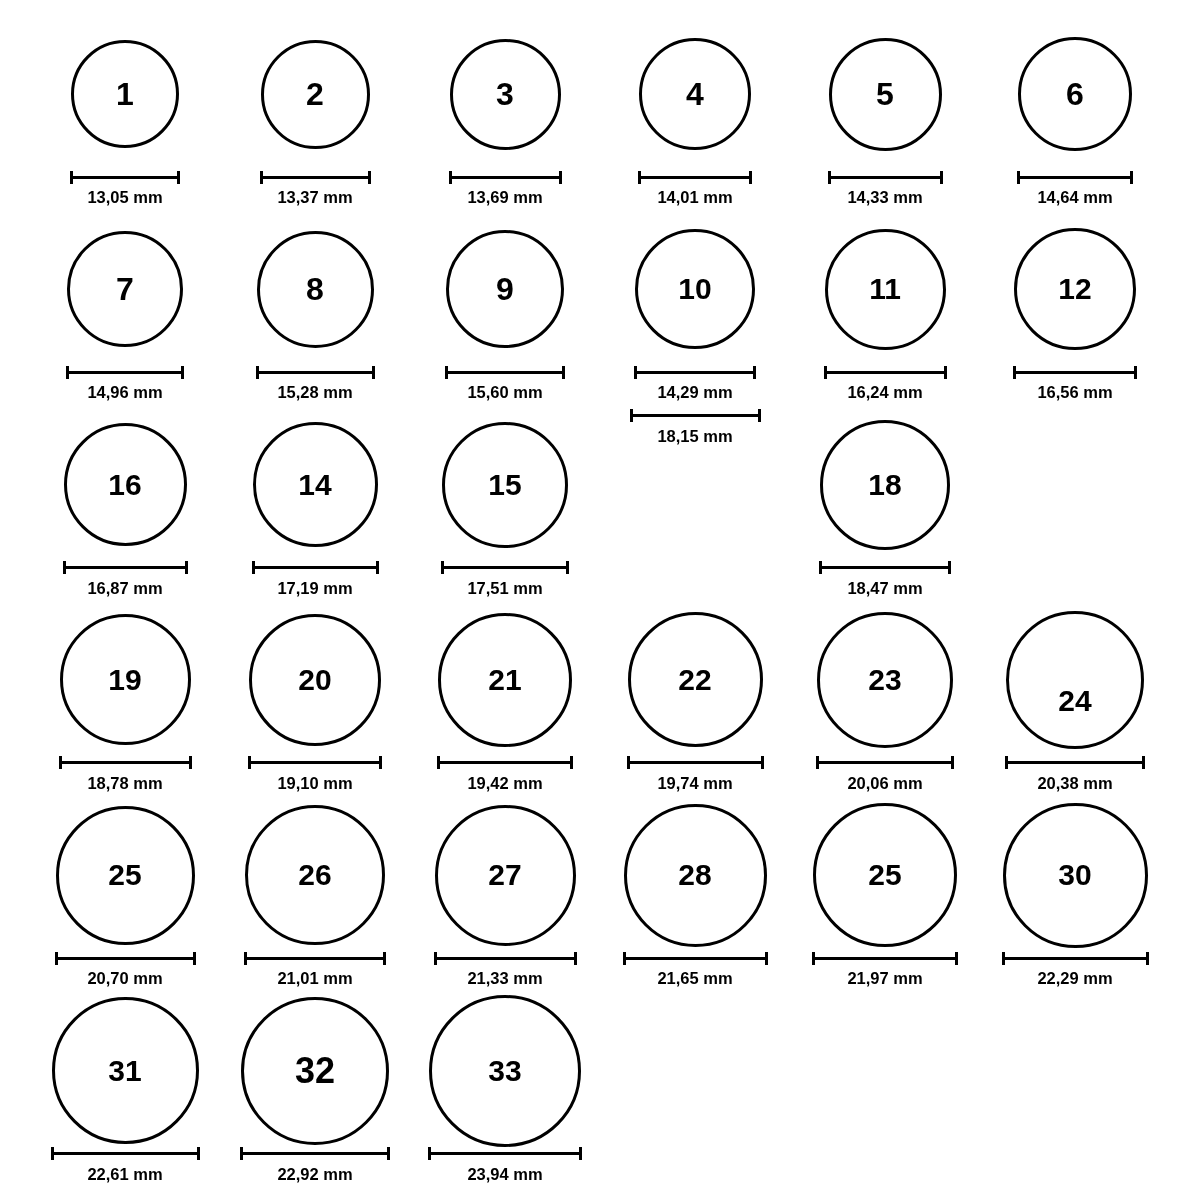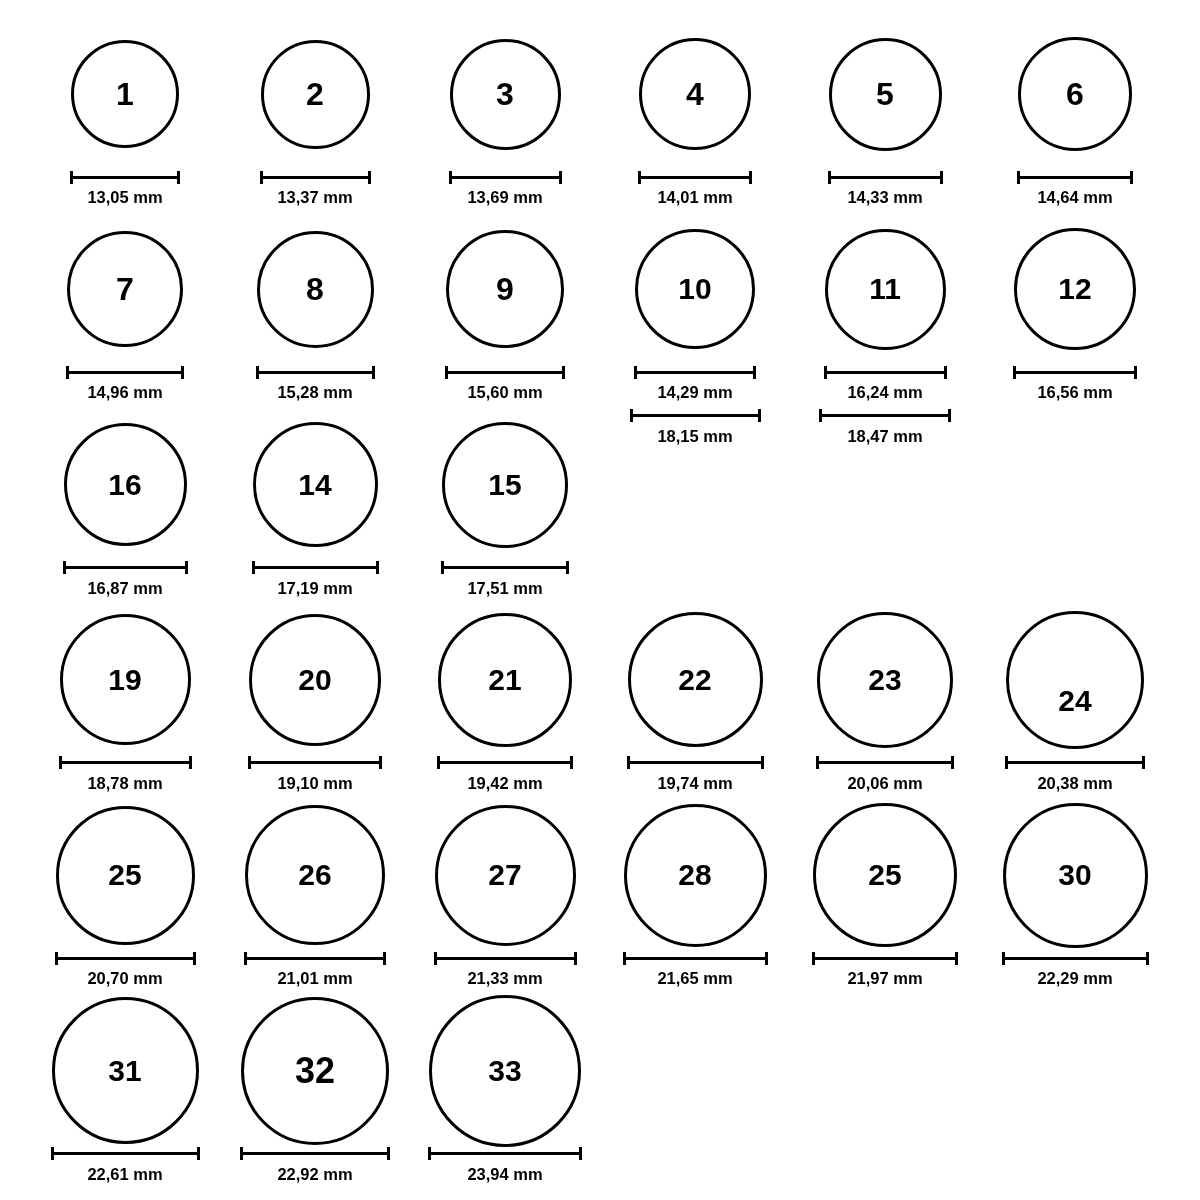--- a/index.html
+++ b/index.html
@@ -261,20 +261,25 @@
         </div>
         <div class="mm-label">17,51 mm</div>
       </div>
       <div class="cell">
         <div class="measure">
           <div class="bar" style="width: 131px;"></div>
         </div>
         <div class="mm-label">18,15 mm</div>
       </div>
       <div class="cell">
+        <div class="ring-wrap">
+          <div class="ring" style="width: 130px; height: 130px;">
+            <span class="ring-number" style="font-size: 30px;">18</span>
+          </div>
+        </div>
         <div class="measure">
           <div class="bar" style="width: 132px;"></div>
         </div>
         <div class="mm-label">18,47 mm</div>
       </div>
     </div>
     <div class="row">
       <div class="cell">
         <div class="ring-wrap">
           <div class="ring" style="width: 131px; height: 131px;">

